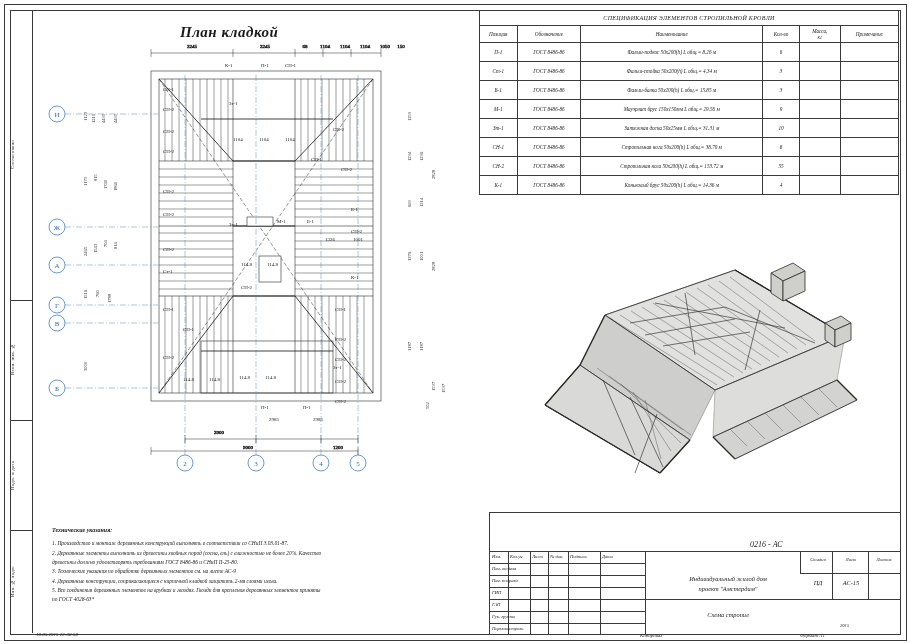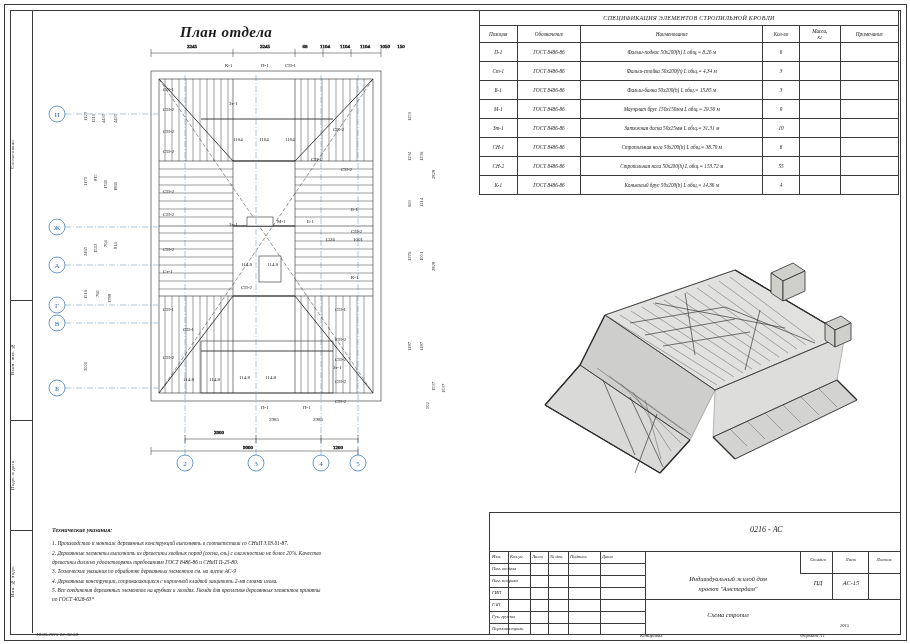--- a/index.html
+++ b/index.html
@@ -239,21 +239,21 @@
     <div class="tech-title">Технические указания:</div>
     <div>1. Производство и монтаж деревянных конструкций выполнять в соответствии со СНиП 3.03.01-87.</div>
     <div>2. Деревянные элементы выполнить из древесины хвойных пород (сосна, ель) с влажностью не более 20%. Качество</div>
     <div>древесины должно удовлетворять требованиям ГОСТ 8486-86 и СНиП II-25-80.</div>
     <div>3. Технические указания по обработке деревянных элементов см. на листе АС-9</div>
     <div>4. Деревянные конструкции, соприкасающиеся с кирпичной кладкой защитить 2-мя слоями изола.</div>
     <div>5. Все соединения деревянных элементов на врубках и гвоздях. Гвозди для крепления деревянных элементов приняты</div>
     <div>по ГОСТ 4028-63*</div>
   </div>
 
-  <div class="plan-title">План отдела</div>
+  <div class="plan-title">План кладкой</div>
 
   <table class="spec">
     <tbody>
         <tr class="title-row">
           <td colspan="6">СПЕЦИФИКАЦИЯ ЭЛЕМЕНТОВ СТРОПИЛЬНОЙ КРОВЛИ</td>
         </tr>
     <tr class="hdr">
       <td style="width:34px">Позиция</td>
       <td style="width:62px">Обозначение</td>
       <td style="width:192px">Наименование</td>
@@ -366,21 +366,21 @@
           <polygon points="340,108 356,101 366,108 350,115"></polygon>
           <polygon points="340,108 350,115 350,132 340,125"></polygon>
           <polygon points="350,115 366,108 366,125 350,132"></polygon>
         </g>
       </g>
     </svg>
   </div>
 
   <div class="tb">
 
-    <div class="abs tb-big" style="left:260px;top:12px;">0216 - АС</div>
+    <div class="abs tb-big" style="left:260px;top:27px;">0216 - АС</div>
     <div class="ln" style="left:0;top:38px;width:410px;height:1px;"></div>
     <div class="ln" style="left:155px;top:38px;width:1px;height:83px;"></div>
     <div class="ln" style="left:310px;top:38px;width:1px;height:22px;"></div>
 
     <div class="ln" style="left:18px;top:38px;width:1px;height:83px;"></div>
     <div class="ln" style="left:40px;top:38px;width:1px;height:83px;"></div>
     <div class="ln" style="left:58px;top:38px;width:1px;height:83px;"></div>
     <div class="ln" style="left:78px;top:38px;width:1px;height:83px;"></div>
     <div class="ln" style="left:110px;top:38px;width:1px;height:83px;"></div>
     <div class="ln" style="left:0;top:50px;width:155px;height:1px;"></div>

